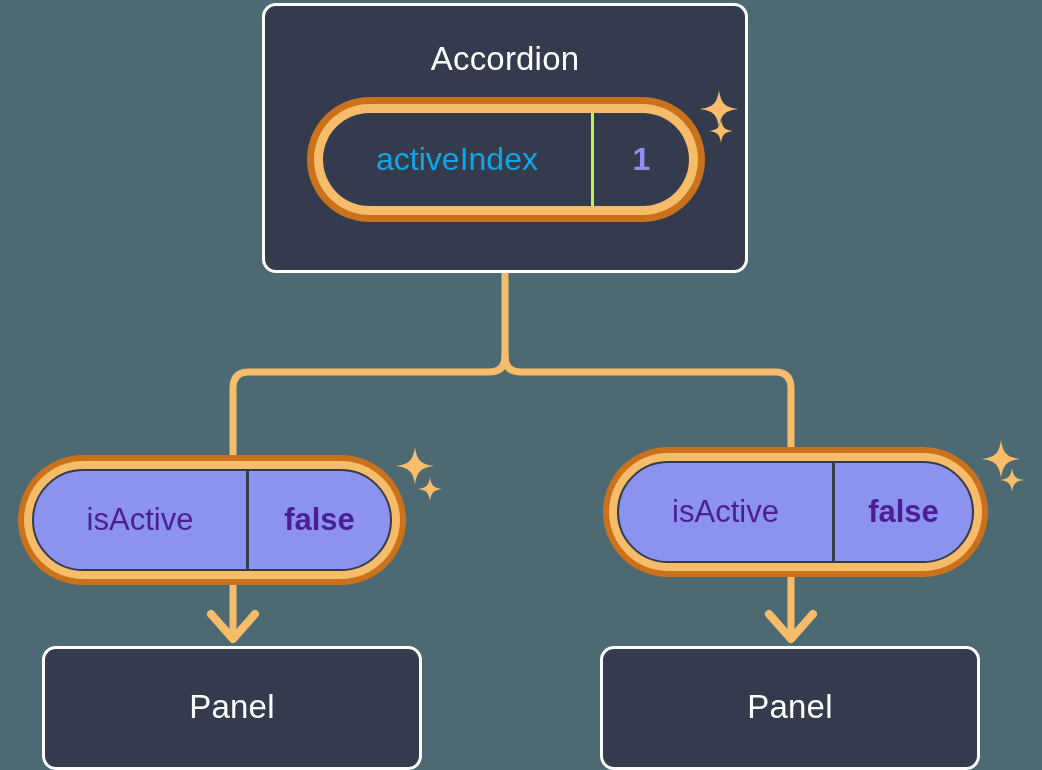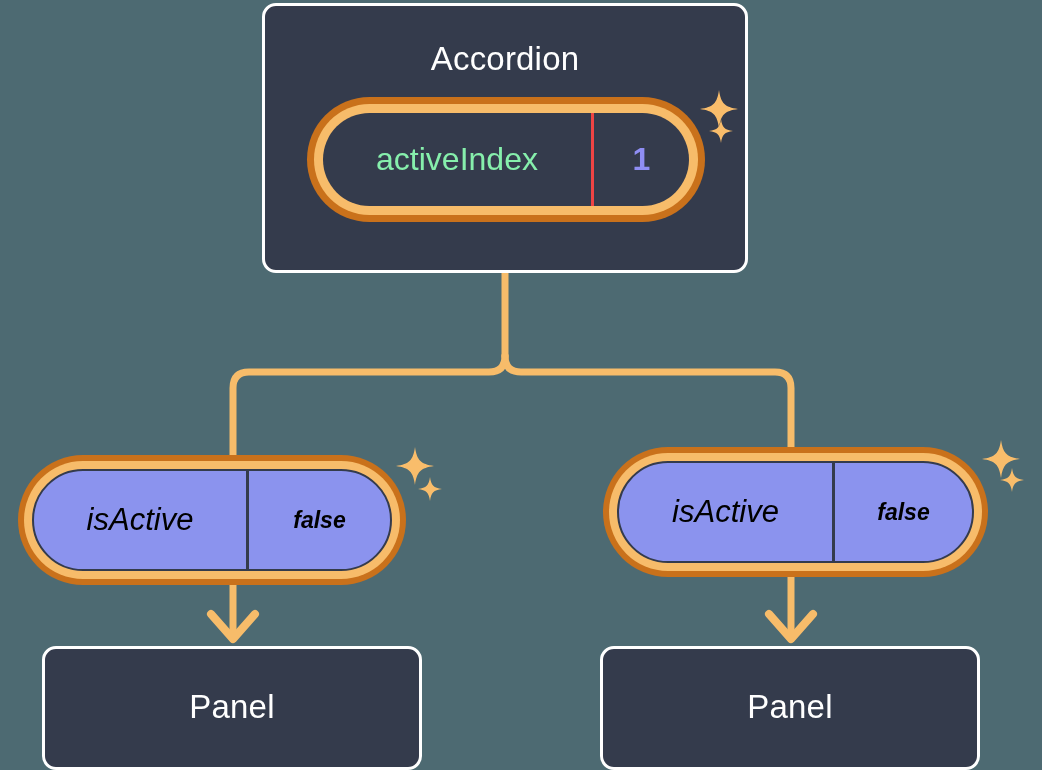--- a/index.html
+++ b/index.html
@@ -117,24 +117,24 @@
   }
   #pill-active-index .pill-key,
   #pill-active-index .pill-val {
     display: flex;
     align-items: center;
     justify-content: center;
     box-sizing: border-box;
   }
   #pill-active-index .pill-key {
     flex: 0 0 271px;
-    color: #86efac;
+    color: #0ea5e9;
     font-size: 32px;
     font-weight: 400;
-    border-right: 3px solid #ef4444;
+    border-right: 3px solid #bef264;
   }
   #pill-active-index .pill-val {
     flex: 1 1 auto;
     color: #8f8ef4;
     font-size: 32px;
     font-weight: 700;
   }
 
   
   .pill-purple {
@@ -159,31 +159,30 @@
     border: 2px solid #343b4c;
     box-sizing: border-box;
     overflow: hidden;
   }
   .pill-purple .pill-key,
   .pill-purple .pill-val {
     display: flex;
     align-items: center;
     justify-content: center;
     box-sizing: border-box;
-    color: #000000;
-    font-style: italic;
+    color: #4c1d95;
   }
   .pill-purple .pill-key {
     font-size: 31px;
     font-weight: 400;
     border-right: 3px solid #343b4c;
   }
   .pill-purple .pill-val {
     flex: 1 1 auto;
-    font-size: 23px;
+    font-size: 31px;
     font-weight: 700;
   }
 
   #pill-is-active-false {
     left: 18px;
     top: 455px;
     width: 388px;
     height: 130px;
   }
   #pill-is-active-false .pill-key { flex: 0 0 215px; }

